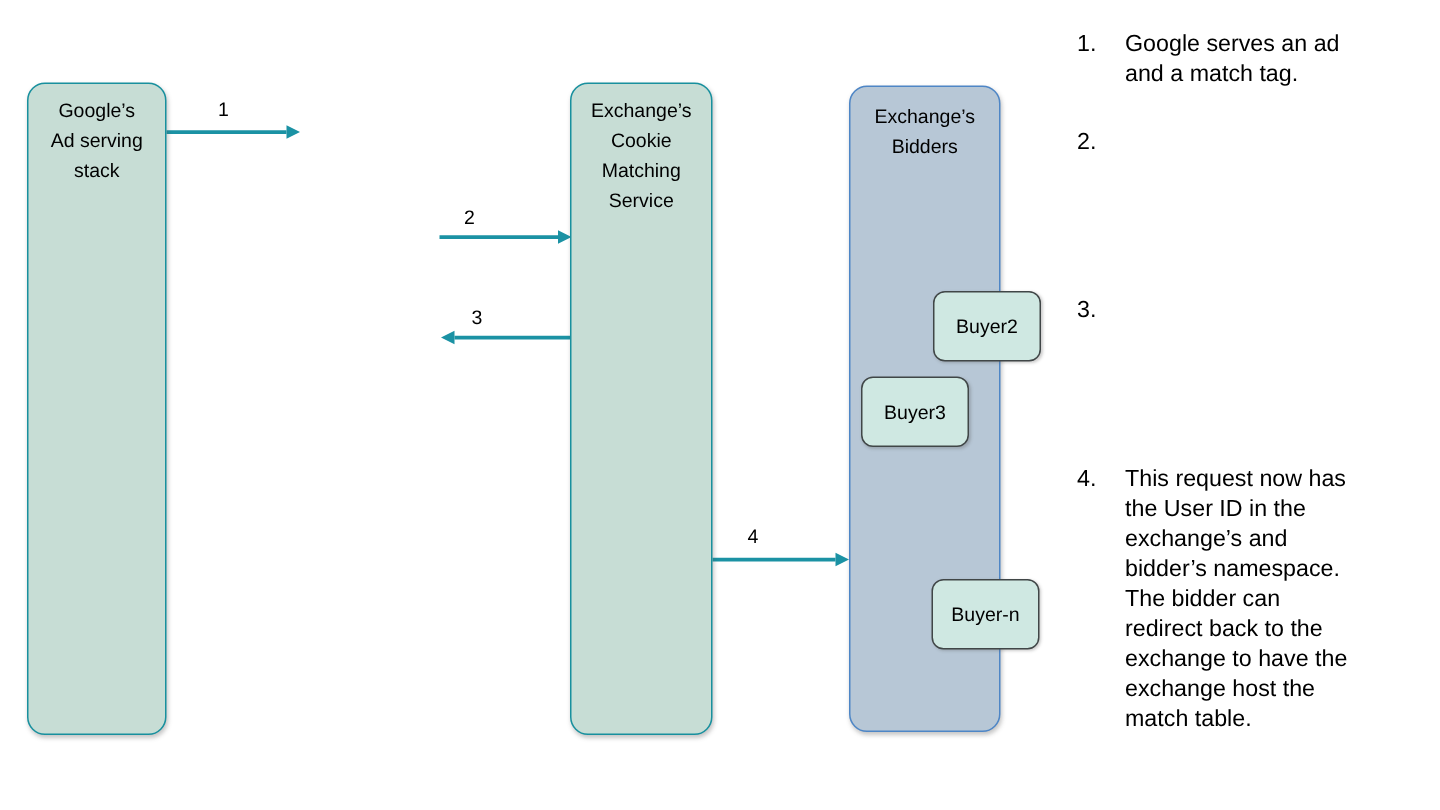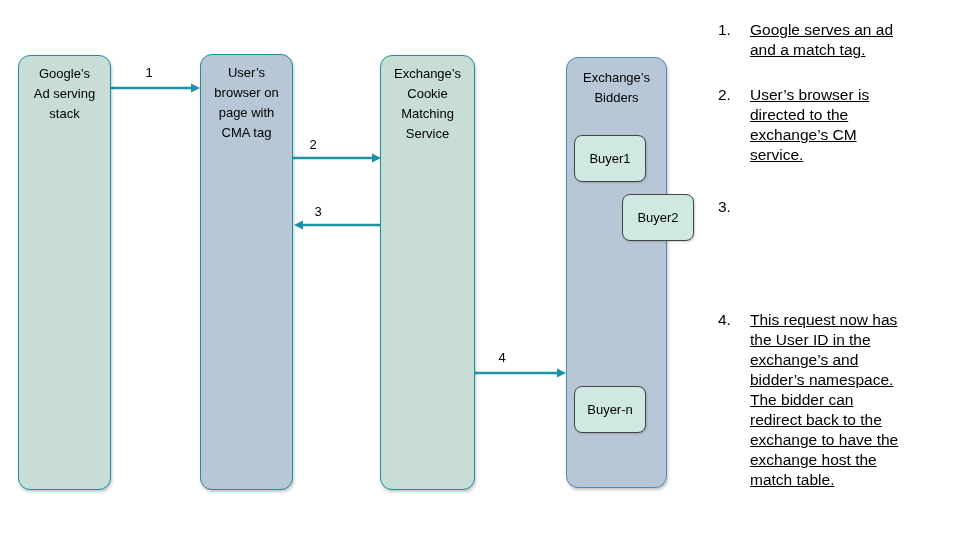--- a/index.html
+++ b/index.html
@@ -67,21 +67,21 @@
     border-radius: 8px;
     display: flex;
     align-items: center;
     justify-content: center;
     font-size: 13px;
     box-shadow: 1px 1px 2px rgba(90,90,90,0.3);
   }
   #buyer-1 { top: 77px; }
   #buyer-2 { top: 136px; margin-left: 48px; }
   #buyer-3 { top: 193px; }
-  #buyer-n { top: 328px; }
+  #buyer-n { top: 328px; margin-left: 47px; }
 
   .arrow-num {
     position: absolute;
     font-size: 13px;
     line-height: 15px;
     transform: translateX(-50%);
   }
   #num-1 { left: 149px; top: 65px; }
   #num-2 { left: 313px; top: 137px; }
   #num-3 { left: 318px; top: 204px; }
@@ -94,21 +94,20 @@
     font-size: 15.5px;
     line-height: 20px;
   }
   .step-num {
     width: 32px;
     flex: 0 0 32px;
   }
   .step-text {
     width: 200px;
     white-space: pre-line;
-    text-decoration: underline;
   }
   #step-1 { top: 20px; }
   #step-2 { top: 85px; }
   #step-3 { top: 197px; }
   #step-4 { top: 310px; }
 </style>
 </head>
 <body>
 
 <div class="canvas">
@@ -131,58 +130,48 @@
       <polygon class="arrow-head" points="557,368.5 566,373 557,377.5"></polygon>
     </g>
   </svg>
 
   <div class="node teal" id="node-google">
     <div class="node-label">Google’s
 Ad serving
 stack</div>
   </div>
 
-  <div class="node blue" id="node-browser">
-    <div class="node-label">User’s
-browser on
-page with
-CMA tag</div>
-  </div>
 
   <div class="node teal" id="node-cm">
     <div class="node-label">Exchange’s
 Cookie
 Matching
 Service</div>
   </div>
 
   <div class="node blue-border" id="node-bidders">
     <div class="node-label">Exchange’s
 Bidders</div>
-    <div class="buyer" id="buyer-1">Buyer1</div>
     <div class="buyer" id="buyer-2">Buyer2</div>
+    <div class="buyer" id="buyer-3">Buyer3</div>
     <div class="buyer" id="buyer-n">Buyer-n</div>
   </div>
 
   <span class="arrow-num" id="num-1">1</span>
   <span class="arrow-num" id="num-2">2</span>
   <span class="arrow-num" id="num-3">3</span>
   <span class="arrow-num" id="num-4">4</span>
 
   <div class="step" id="step-1">
     <span class="step-num">1.</span>
     <div class="step-text">Google serves an ad
 and a match tag.</div>
   </div>
   <div class="step" id="step-2">
     <span class="step-num">2.</span>
-    <div class="step-text">User’s browser is
-directed to the
-exchange’s CM
-service.</div>
   </div>
   <div class="step" id="step-3">
     <span class="step-num">3.</span>
   </div>
   <div class="step" id="step-4">
     <span class="step-num">4.</span>
     <div class="step-text">This request now has
 the User ID in the
 exchange’s and
 bidder’s namespace.

